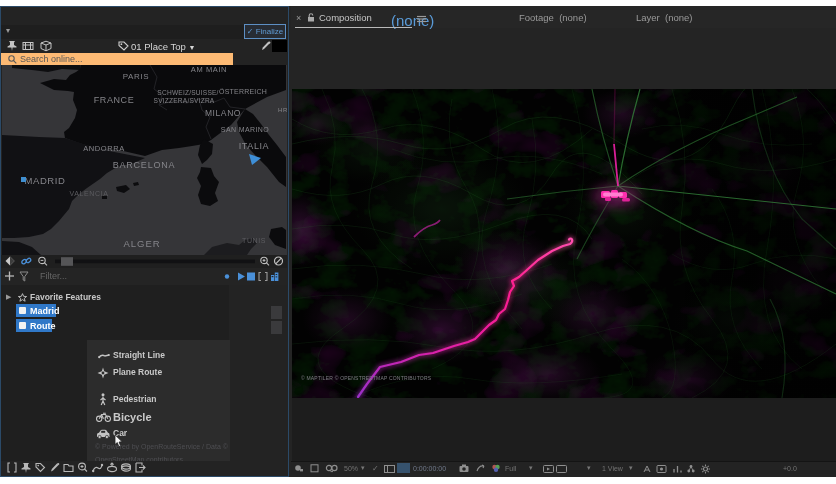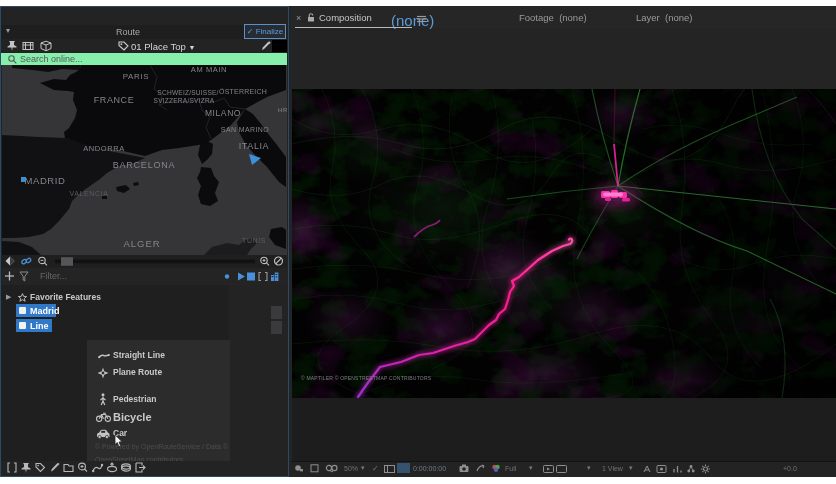--- a/index.html
+++ b/index.html
@@ -10,21 +10,20 @@
 </style>
 </head>
 <body>
 <div id="app">
 
   <div class="abs" id="leftpanel" style="left:0;top:0;width:289px;height:471px;background:#232323;border:1.5px solid #2b4a68;">
 
 
     <div class="abs" style="left:0;top:18px;width:286px;height:14px;background:#1e1e1e;">
       <span class="abs" style="left:5px;top:1px;color:#999;font-size:8px;">▾</span>
-      <span class="abs" style="left:0;top:2px;width:254px;text-align:center;color:#a8a8a8;font-size:9px;">Route</span>
       <div class="abs" style="left:243px;top:-1px;width:42px;height:15px;background:#272c34;border:1px solid #5d8fc4;color:#5f9ad3;font-size:8px;text-align:center;line-height:14px;">✓ Finalize</div>
     </div>
 
     <div class="abs" style="left:0;top:32px;width:286px;height:14px;background:#232323;color:#c8c8c8;">
       <svg class="abs" style="left:5px;top:1px;" width="105" height="12" viewBox="0 0 105 12">
         <g fill="#c4c4c4">
           <path d="M3,1 L9,1 L8,2.5 L8,5 L10.5,6.5 L10.5,7.5 L6.6,7.5 L6,11 L5.4,7.5 L1.5,7.5 L1.5,6.5 L4,5 L4,2.5 Z"></path>
         </g>
         <g stroke="#c4c4c4" stroke-width="1" fill="none">
           <rect x="17" y="2.5" width="10" height="7"></rect>
@@ -42,21 +41,21 @@
           <path d="M1,1 L6,1 L10,5 L6,9 L1,4.5 Z" fill="none" stroke="#cfcfcf" stroke-width="1.1"></path>
           <circle cx="3.4" cy="3.2" r="0.9" fill="#cfcfcf"></circle>
         </svg>
       <svg class="abs" style="left:260px;top:2px;" width="10" height="10" viewBox="0 0 10 10">
           <path d="M1,9 L3,8 L8.5,2.5 L7,1 L1.8,6.6 L1,9 Z" fill="#c4c4c4"></path>
           <circle cx="8.2" cy="1.6" r="1.2" fill="#c4c4c4"></circle>
         </svg>
       <div class="abs" style="left:271px;top:1px;width:15px;height:12px;background:#000;"></div>
     </div>
 
-    <div class="abs" style="left:0;top:46px;width:286px;height:12px;background:#86efac;">
+    <div class="abs" style="left:0;top:46px;width:232px;height:12px;background:#fdba74;">
       <svg class="abs" style="left:7px;top:2px;" width="9" height="9" viewBox="0 0 9 9">
           <circle cx="3.5" cy="3.5" r="2.7" fill="none" stroke="#5a5a5a" stroke-width="1.1"></circle>
           <line x1="5.6" y1="5.6" x2="8.3" y2="8.3" stroke="#5a5a5a" stroke-width="1.1"></line>
         </svg>
       <span class="abs" style="left:19px;top:1px;color:#575757;font-size:9px;">Search online...</span>
     </div>
 
     <div class="abs" id="mapbox" style="left:1px;top:58px;width:285px;height:190px;background:#353538;overflow:hidden;">
       <svg width="285" height="190" viewBox="0 0 285 190" style="position:absolute;left:0;top:0;">
 
@@ -166,21 +165,21 @@
       <span class="abs" style="left:5px;top:8px;color:#999;font-size:7px;">▶</span>
       <svg class="abs" style="left:17px;top:8px;" width="9" height="9" viewBox="0 0 11 11">
           <path d="M5.5,0.8 L6.9,4.1 L10.5,4.3 L7.7,6.6 L8.7,10.1 L5.5,8.1 L2.3,10.1 L3.3,6.6 L0.5,4.3 L4.1,4.1 Z" fill="none" stroke="#c8c8c8" stroke-width="1.1" stroke-linejoin="round"></path>
         </svg>
       <span class="abs" style="left:29px;top:7px;color:#c8c8c8;font-size:8.5px;font-weight:bold;">Favorite Features</span>
       <div class="abs" style="left:15px;top:19px;width:40px;height:13px;background:#3078c8;"></div>
       <div class="abs" style="left:18px;top:22px;width:7px;height:7px;background:#f2f2f2;border-radius:1px;"></div>
       <span class="abs" style="left:29px;top:21px;color:#fff;font-size:9px;font-weight:bold;">Madrid</span>
       <div class="abs" style="left:15px;top:33.5px;width:36px;height:13px;background:#3078c8;"></div>
       <div class="abs" style="left:18px;top:36.5px;width:7px;height:7px;background:#f2f2f2;border-radius:1px;"></div>
-      <span class="abs" style="left:29px;top:35.5px;color:#fff;font-size:9px;font-weight:bold;">Line</span>
+      <span class="abs" style="left:29px;top:35.5px;color:#fff;font-size:9px;font-weight:bold;">Route</span>
       <div class="abs" style="left:270px;top:21px;width:11px;height:13px;background:#3a3a3c;"></div>
       <div class="abs" style="left:270px;top:36px;width:11px;height:13px;background:#3a3a3c;"></div>
     </div>
 
     <div class="abs" id="ctxmenu" style="left:86px;top:333px;width:143px;height:121px;background:#2c2c2c;color:#c9c9c9;font-size:9px;">
       <svg class="abs" style="left:11px;top:12px;" width="12" height="8" viewBox="0 0 12 8">
           <path d="M1,5 Q4,2 7,4 L11,3" stroke="#c4c4c4" stroke-width="1.4" fill="none"></path>
           <circle cx="1.2" cy="5.2" r="1.1" fill="#c4c4c4"></circle>
           <circle cx="10.8" cy="3" r="1.1" fill="#c4c4c4"></circle>
         </svg>

